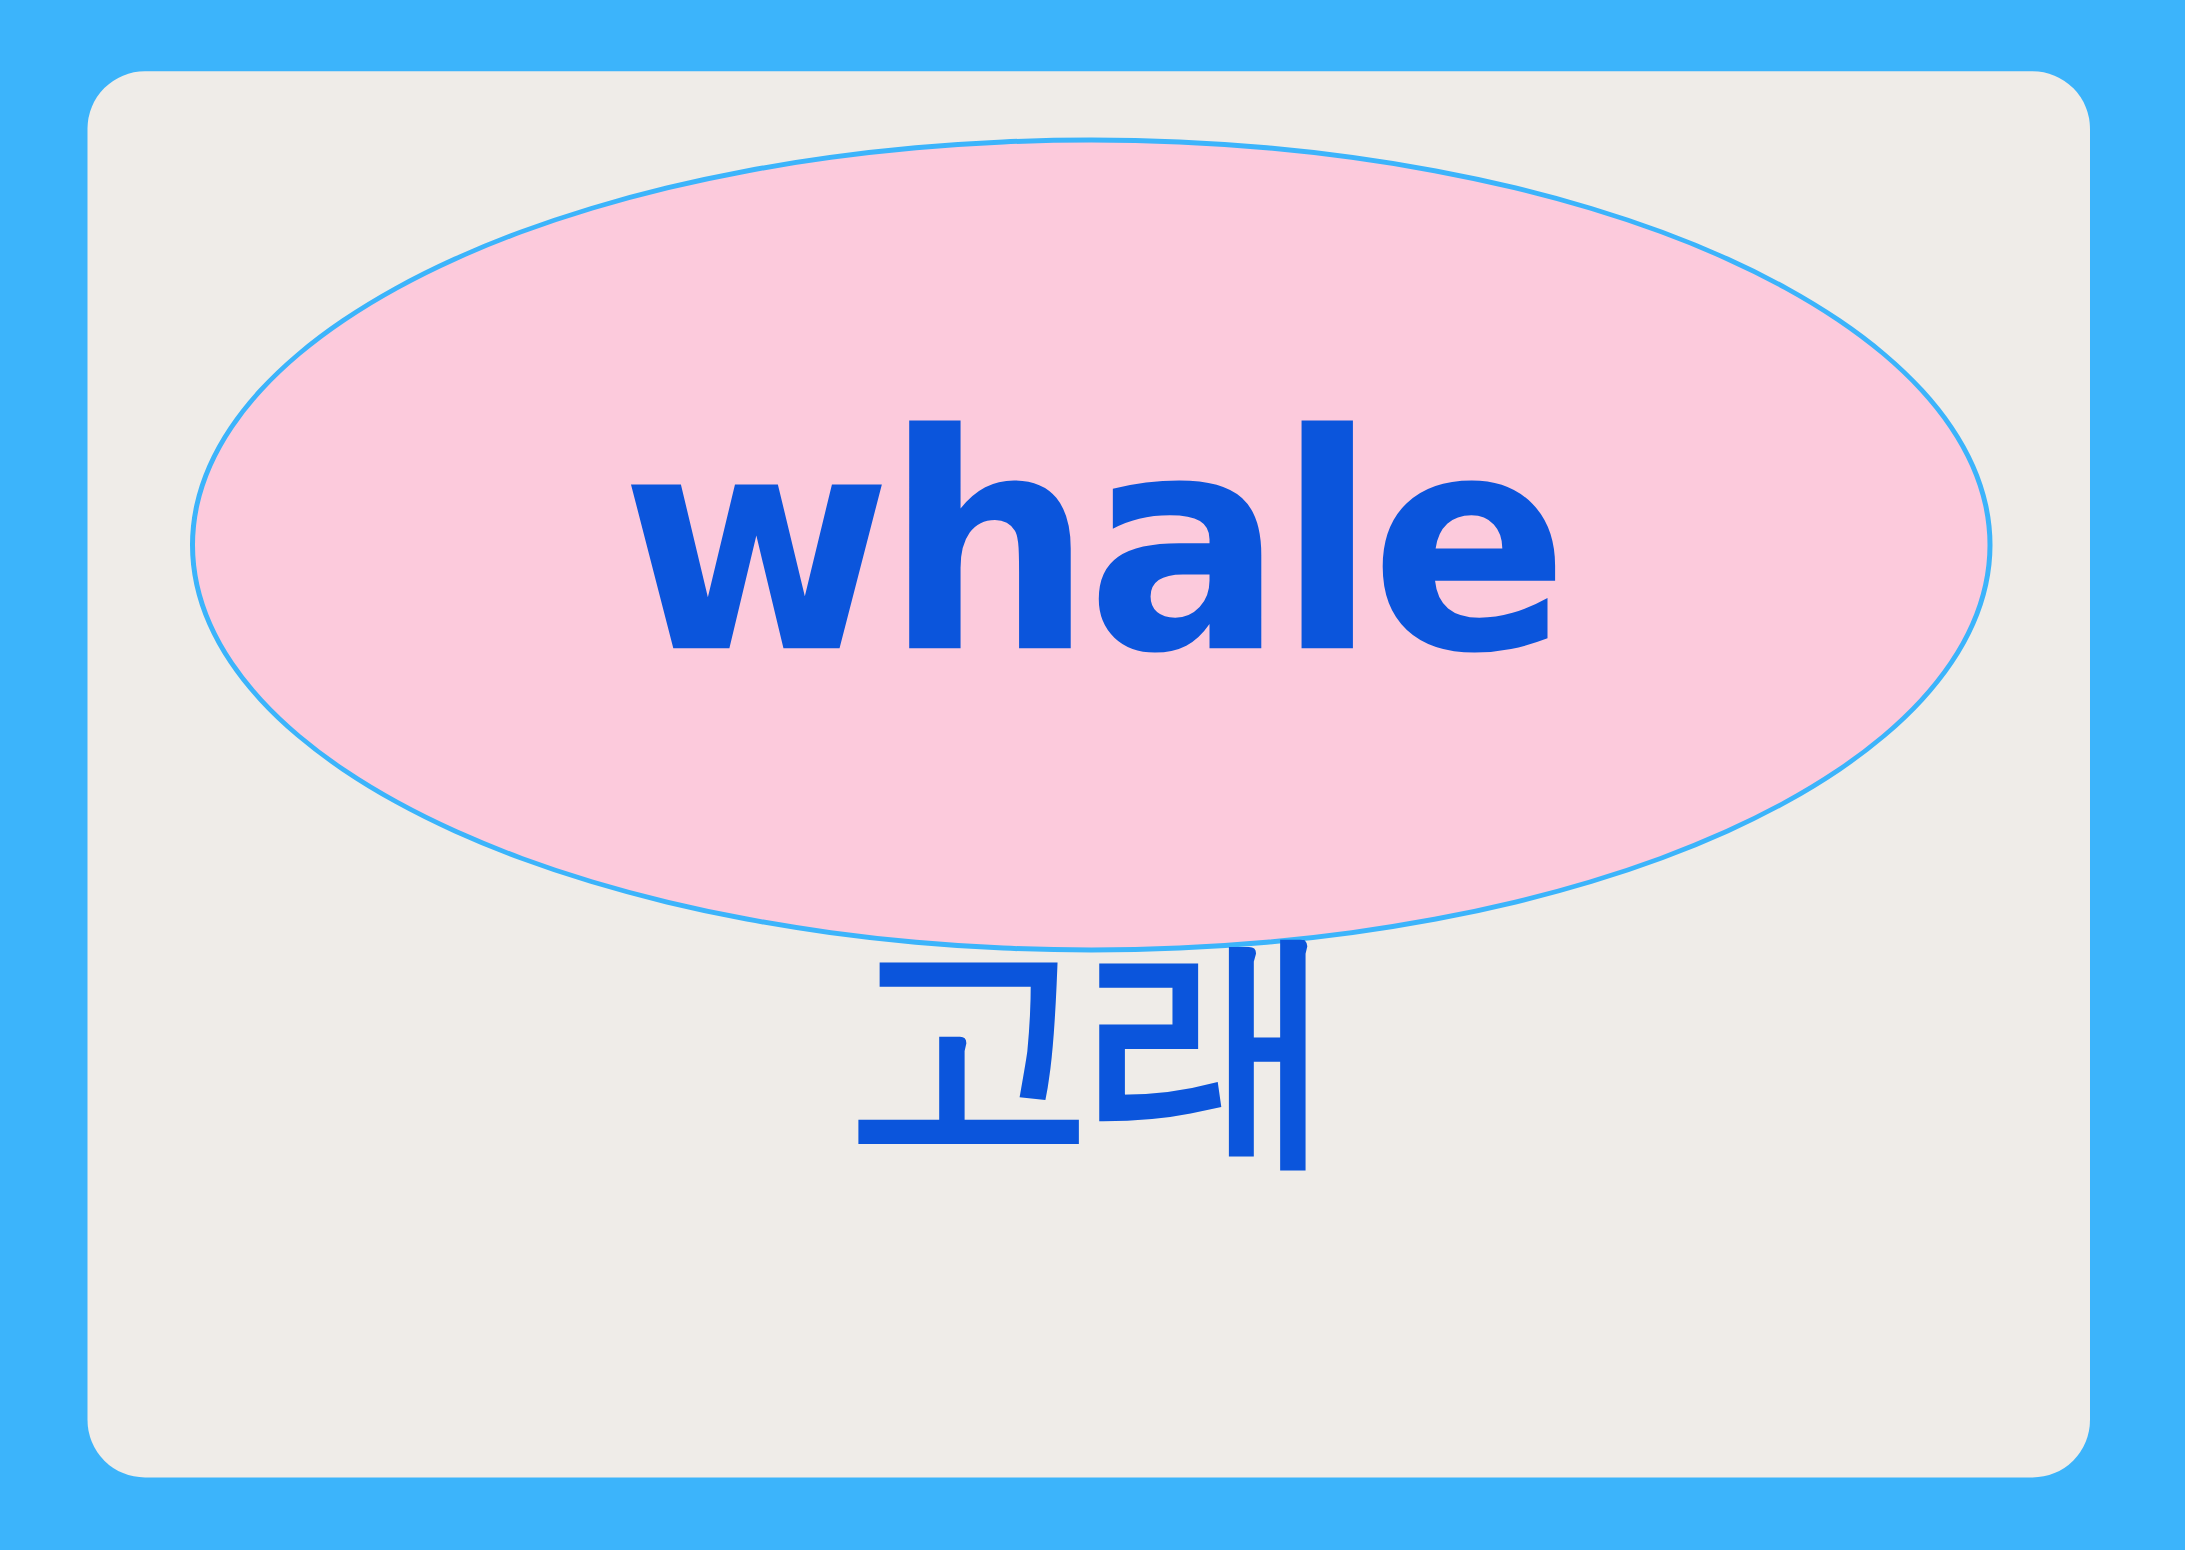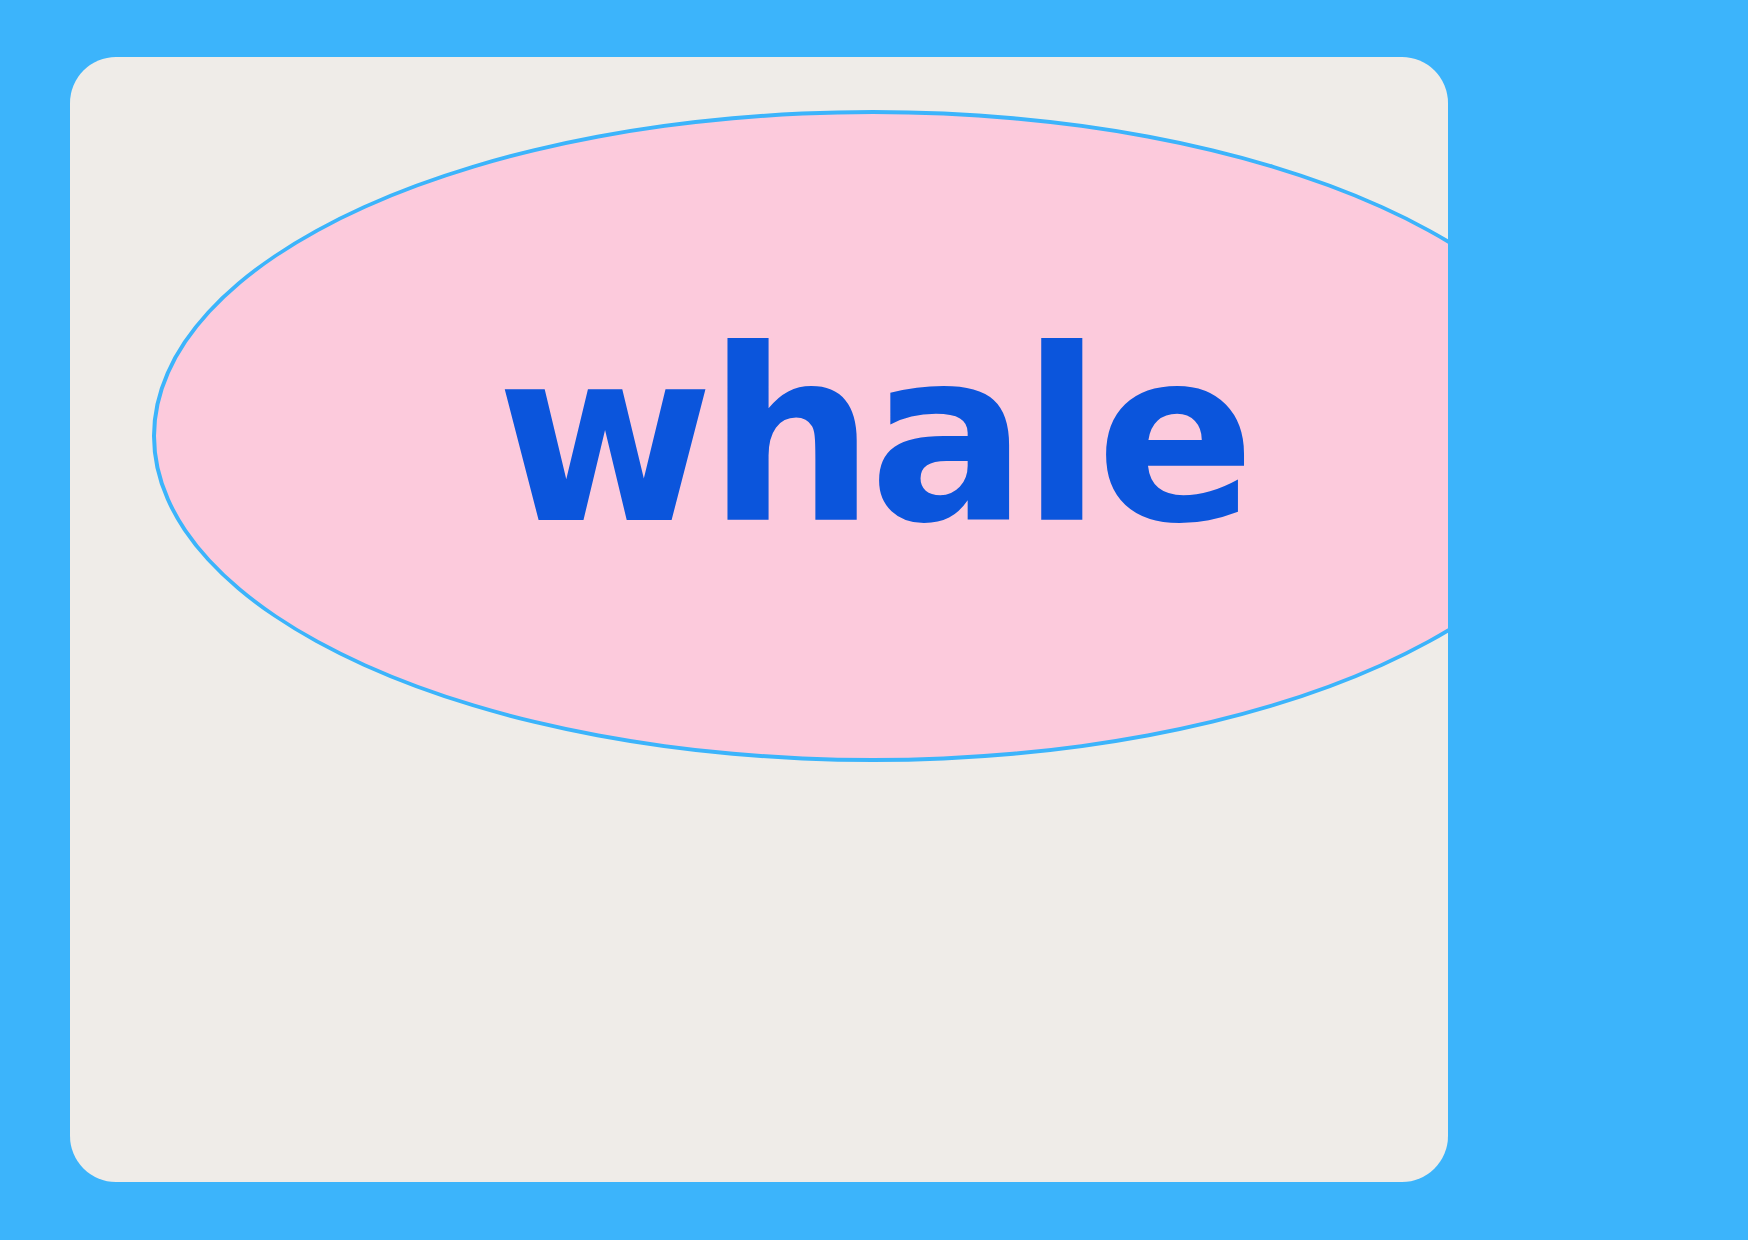--- a/index.html
+++ b/index.html
@@ -18,21 +18,21 @@
     width: 1748px;
     height: 1240px;
     background: #3CB4FB;
     box-sizing: border-box;
   }
 
   #card {
     position: absolute;
     left: 70px;
     top: 57px;
-    width: 1378px;
+    width: 1602px;
     height: 1125px;
     background: #EFECE8;
     border-radius: 46px;
     overflow: hidden;
   }
 
   #word-bubble {
     position: absolute;
     left: 82px;          
     top: 53px;           
@@ -96,17 +96,18 @@
 <body>
 
 <div id="flashcard-root">
 
   <div id="card">
 
     <div id="word-bubble">
       <span id="term-text">whale</span>
     </div>
 
+    <div id="translation-text">고래</div>
 
 
   </div>
 
 </div>
 
 </body></html>

